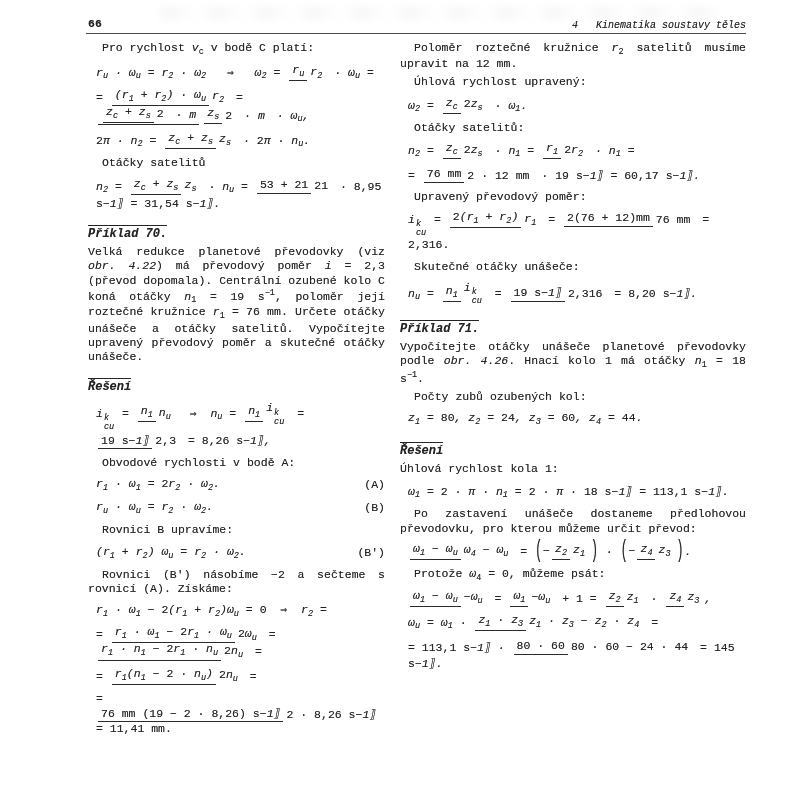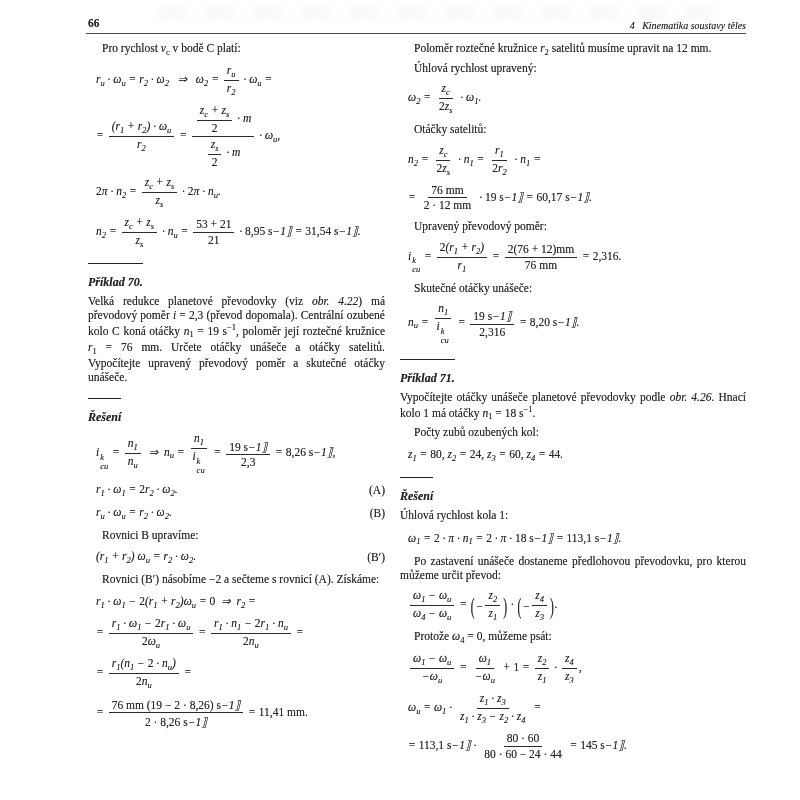--- a/index.html
+++ b/index.html
@@ -1,50 +1,50 @@
 <!DOCTYPE html>
 <html><head>
 <meta charset="utf-8">
 <style>
   html,body{margin:0;padding:0;}
   #book-page{
     position:relative;width:800px;height:782px;overflow:hidden;
     background:var(--bg,#ffffff);color:var(--text,#242424);
-    font-family:Liberation Serif, serif;
+    font-family:Liberation Mono, monospace;
     text-shadow:0 0 .5px rgba(60,60,60,.55);
   }
   #scan-artifact{
     position:absolute;top:7px;left:160px;width:560px;height:12px;
     background:repeating-linear-gradient(90deg,rgba(90,90,90,.55) 0 22px,rgba(150,150,150,.2) 22px 48px);
     filter:blur(4px);opacity:.08;
   }
   #page-number{position:absolute;left:88px;top:17px;font-weight:700;font-size:11.5px;}
   #chapter{position:absolute;right:54px;top:20px;font-style:italic;font-size:10px;white-space:pre;}
   #header-rule{position:absolute;left:86px;top:33px;width:660px;height:1px;background:var(--rule,#4a4a4a);}
   .col{position:absolute;top:37px;}
   #col-left{left:88px;width:297px;}
   #col-right{left:400px;width:346px;}
 
   .para{font-size:11.5px;line-height:1.24;margin:4px 0 2px;}
   .para.indent{text-indent:14px;}
   .para.justify{text-align:justify;}
   .it{font-style:italic;}
 
   .heading{font-weight:700;font-style:italic;font-size:12px;margin:14px 0 4px;}
-  .heading>span{display:inline-block;border-top:1.1px solid var(--text,#242424);padding-top:11px;}
+  .heading>span{display:inline-block;border-top:1.1px solid var(--text,#242424);padding-top:1px;}
 
   .math{
     position:relative;display:block;font-size:11.5px;font-style:italic;
     margin:7px 0;padding-left:8px;white-space:pre-wrap;line-height:1.25;
   }
   .math .rm{font-style:normal;}
   .sub{font-size:8.5px;vertical-align:-2.5px;}
   .sup{font-size:8.5px;vertical-align:4.5px;}
   .frac{
-    display:inline-flex;flex-direction:column;align-items:center;
+    display:inline-flex;flex-direction:row;align-items:center;
     vertical-align:middle;margin:0 2px;text-align:center;line-height:1.12;
   }
   .frac>.num{display:block;padding:0 3px 1px;border-bottom:0.8px solid #2b2b2b;}
   .frac>.den{display:block;padding:1px 3px 0;}
   .ss{
     display:inline-flex;flex-direction:column;align-items:flex-start;
     font-size:8.5px;line-height:1.05;vertical-align:-3.5px;margin:0 1px 0 1px;
   }
   .ssr{display:block;}
   .paren{display:inline-flex;align-items:center;vertical-align:middle;}
@@ -63,25 +63,27 @@
 <div id="book-page" style="--text: #242424; --rule: #4a4a4a; --bg: #ffffff;">
   <div id="scan-artifact"></div>
   <div id="page-number">66</div>
   <div id="chapter">4   Kinematika soustavy těles</div>
   <div id="header-rule"></div>
   <div class="col" id="col-left">
       <div class="para indent"><span class="t">Pro rychlost </span><span class="it"><span class="t">v</span></span><span class="sub"><span class="t">c</span></span><span class="t"> v bodě C platí:</span></div>
       <div class="math"><span class="t">r</span><span class="sub"><span class="t">u</span></span><span class="t"> · ω</span><span class="sub"><span class="t">u</span></span><span class="t"> = r</span><span class="sub"><span class="t">2</span></span><span class="t"> · ω</span><span class="sub"><span class="t">2</span></span><span class="t">   ⇒   ω</span><span class="sub"><span class="t">2</span></span><span class="t"> = </span><span class="frac"><span class="num"><span class="t">r</span><span class="sub"><span class="t">u</span></span></span><span class="den"><span class="t">r</span><span class="sub"><span class="t">2</span></span></span></span><span class="t"> · ω</span><span class="sub"><span class="t">u</span></span><span class="t"> =</span></div>
       <div class="math"><span class="t">= </span><span class="frac"><span class="num"><span class="t">(r</span><span class="sub"><span class="t">1</span></span><span class="t"> + r</span><span class="sub"><span class="t">2</span></span><span class="t">) · ω</span><span class="sub"><span class="t">u</span></span></span><span class="den"><span class="t">r</span><span class="sub"><span class="t">2</span></span></span></span><span class="t"> = </span><span class="frac"><span class="num"><span class="frac"><span class="num"><span class="t">z</span><span class="sub"><span class="t">c</span></span><span class="t"> + z</span><span class="sub"><span class="t">s</span></span></span><span class="den"><span class="rm"><span class="t">2</span></span></span></span><span class="t"> · m</span></span><span class="den"><span class="frac"><span class="num"><span class="t">z</span><span class="sub"><span class="t">s</span></span></span><span class="den"><span class="rm"><span class="t">2</span></span></span></span><span class="t"> · m</span></span></span><span class="t"> · ω</span><span class="sub"><span class="t">u</span></span><span class="t">,</span></div>
       <div class="math"><span class="rm"><span class="t">2</span></span><span class="t">π · n</span><span class="sub"><span class="t">2</span></span><span class="t"> = </span><span class="frac"><span class="num"><span class="t">z</span><span class="sub"><span class="t">c</span></span><span class="t"> + z</span><span class="sub"><span class="t">s</span></span></span><span class="den"><span class="t">z</span><span class="sub"><span class="t">s</span></span></span></span><span class="t"> · </span><span class="rm"><span class="t">2</span></span><span class="t">π · n</span><span class="sub"><span class="t">u</span></span><span class="t">.</span></div>
+      <div class="para indent"><span class="t">Otáčky satelitů</span></div>
       <div class="math"><span class="t">n</span><span class="sub"><span class="t">2</span></span><span class="t"> = </span><span class="frac"><span class="num"><span class="t">z</span><span class="sub"><span class="t">c</span></span><span class="t"> + z</span><span class="sub"><span class="t">s</span></span></span><span class="den"><span class="t">z</span><span class="sub"><span class="t">s</span></span></span></span><span class="t"> · n</span><span class="sub"><span class="t">u</span></span><span class="t"> = </span><span class="frac"><span class="num"><span class="rm"><span class="t">53 + 21</span></span></span><span class="den"><span class="rm"><span class="t">21</span></span></span></span><span class="t"> · </span><span class="rm"><span class="t">8,95 s</span></span><span class="sup"><span class="rm"></span></span><span class="t">−1⟧ = </span><span class="rm"><span class="t">31,54 s</span></span><span class="sup"><span class="rm"></span></span><span class="t">−1⟧.</span></div>
       <div class="heading"><span class="ht"><span class="t">Příklad 70.</span></span></div>
       <div class="para justify"><span class="t">Velká redukce planetové převodovky (viz </span><span class="it"><span class="t">obr. 4.22</span></span><span class="t">) má převodový poměr </span><span class="it"><span class="t">i</span></span><span class="t"> = 2,3 (převod dopomala). Centrální ozubené kolo C koná otáčky </span><span class="it"><span class="t">n</span></span><span class="sub"><span class="t">1</span></span><span class="t"> = 19 s</span><span class="sup"><span class="t">−1</span></span><span class="t">, poloměr její roztečné kružnice </span><span class="it"><span class="t">r</span></span><span class="sub"><span class="t">1</span></span><span class="t"> = 76 mm. Určete otáčky unášeče a otáčky satelitů. Vypočítejte upravený převodový poměr a skutečné otáčky unášeče.</span></div>
       <div class="heading"><span class="ht"><span class="t">Řešení</span></span></div>
       <div class="math"><span class="t">i</span><span class="ss"><span class="ssr"><span class="t">k</span></span><span class="ssr"><span class="t">cu</span></span></span><span class="t"> = </span><span class="frac"><span class="num"><span class="t">n</span><span class="sub"><span class="t">1</span></span></span><span class="den"><span class="t">n</span><span class="sub"><span class="t">u</span></span></span></span><span class="t">  ⇒  n</span><span class="sub"><span class="t">u</span></span><span class="t"> = </span><span class="frac"><span class="num"><span class="t">n</span><span class="sub"><span class="t">1</span></span></span><span class="den"><span class="t">i</span><span class="ss"><span class="ssr"><span class="t">k</span></span><span class="ssr"><span class="t">cu</span></span></span></span></span><span class="t"> = </span><span class="frac"><span class="num"><span class="rm"><span class="t">19 s</span></span><span class="sup"><span class="rm"></span></span><span class="t">−1⟧</span></span><span class="den"><span class="rm"><span class="t">2,3</span></span></span></span><span class="t"> = </span><span class="rm"><span class="t">8,26 s</span></span><span class="sup"><span class="rm"></span></span><span class="t">−1⟧,</span></div>
+      <div class="para indent"><span class="t">Obvodové rychlosti v bodě A:</span></div>
       <div class="math"><span class="t">r</span><span class="sub"><span class="t">1</span></span><span class="t"> · ω</span><span class="sub"><span class="t">1</span></span><span class="t"> = </span><span class="rm"><span class="t">2</span></span><span class="t">r</span><span class="sub"><span class="t">2</span></span><span class="t"> · ω</span><span class="sub"><span class="t">2</span></span><span class="t">.</span><span class="eqtag">(A)</span></div>
       <div class="math"><span class="t">r</span><span class="sub"><span class="t">u</span></span><span class="t"> · ω</span><span class="sub"><span class="t">u</span></span><span class="t"> = r</span><span class="sub"><span class="t">2</span></span><span class="t"> · ω</span><span class="sub"><span class="t">2</span></span><span class="t">.</span><span class="eqtag">(B)</span></div>
       <div class="para indent"><span class="t">Rovnici B upravíme:</span></div>
       <div class="math"><span class="t">(r</span><span class="sub"><span class="t">1</span></span><span class="t"> + r</span><span class="sub"><span class="t">2</span></span><span class="t">) ω</span><span class="sub"><span class="t">u</span></span><span class="t"> = r</span><span class="sub"><span class="t">2</span></span><span class="t"> · ω</span><span class="sub"><span class="t">2</span></span><span class="t">.</span><span class="eqtag">(B′)</span></div>
       <div class="para indent justify"><span class="t">Rovnici (B′) násobíme −2 a sečteme s rovnicí (A). Získáme:</span></div>
       <div class="math"><span class="t">r</span><span class="sub"><span class="t">1</span></span><span class="t"> · ω</span><span class="sub"><span class="t">1</span></span><span class="t"> − </span><span class="rm"><span class="t">2</span></span><span class="t">(r</span><span class="sub"><span class="t">1</span></span><span class="t"> + r</span><span class="sub"><span class="t">2</span></span><span class="t">)ω</span><span class="sub"><span class="t">u</span></span><span class="t"> = </span><span class="rm"><span class="t">0</span></span><span class="t">  ⇒  r</span><span class="sub"><span class="t">2</span></span><span class="t"> =</span></div>
       <div class="math"><span class="t">= </span><span class="frac"><span class="num"><span class="t">r</span><span class="sub"><span class="t">1</span></span><span class="t"> · ω</span><span class="sub"><span class="t">1</span></span><span class="t"> − </span><span class="rm"><span class="t">2</span></span><span class="t">r</span><span class="sub"><span class="t">1</span></span><span class="t"> · ω</span><span class="sub"><span class="t">u</span></span></span><span class="den"><span class="rm"><span class="t">2</span></span><span class="t">ω</span><span class="sub"><span class="t">u</span></span></span></span><span class="t"> = </span><span class="frac"><span class="num"><span class="t">r</span><span class="sub"><span class="t">1</span></span><span class="t"> · n</span><span class="sub"><span class="t">1</span></span><span class="t"> − </span><span class="rm"><span class="t">2</span></span><span class="t">r</span><span class="sub"><span class="t">1</span></span><span class="t"> · n</span><span class="sub"><span class="t">u</span></span></span><span class="den"><span class="rm"><span class="t">2</span></span><span class="t">n</span><span class="sub"><span class="t">u</span></span></span></span><span class="t"> =</span></div>
       <div class="math"><span class="t">= </span><span class="frac"><span class="num"><span class="t">r</span><span class="sub"><span class="t">1</span></span><span class="t">(n</span><span class="sub"><span class="t">1</span></span><span class="t"> − </span><span class="rm"><span class="t">2</span></span><span class="t"> · n</span><span class="sub"><span class="t">u</span></span><span class="t">)</span></span><span class="den"><span class="rm"><span class="t">2</span></span><span class="t">n</span><span class="sub"><span class="t">u</span></span></span></span><span class="t"> =</span></div>
       <div class="math"><span class="t">= </span><span class="frac"><span class="num"><span class="rm"><span class="t">76 mm (19 − 2 · 8,26) s</span></span><span class="sup"><span class="rm"></span></span><span class="t">−1⟧</span></span><span class="den"><span class="rm"><span class="t">2 · 8,26 s</span></span><span class="sup"><span class="rm"></span></span><span class="t">−1⟧</span></span></span><span class="t"> = </span><span class="rm"><span class="t">11,41 mm.</span></span></div>
     </div>

